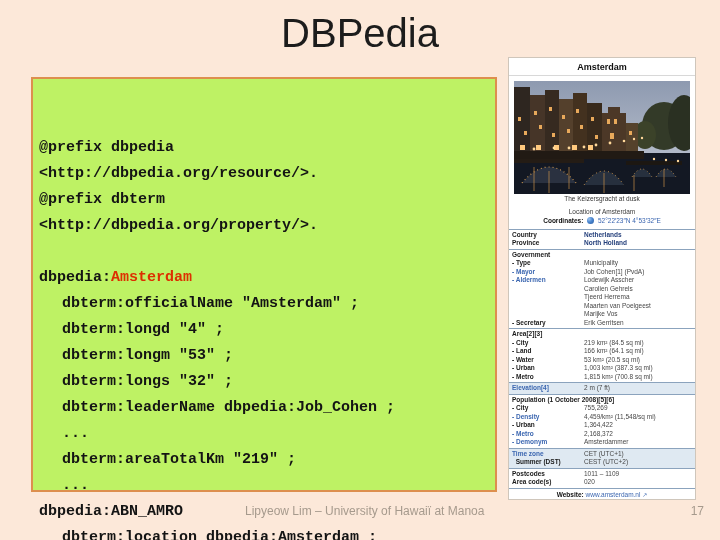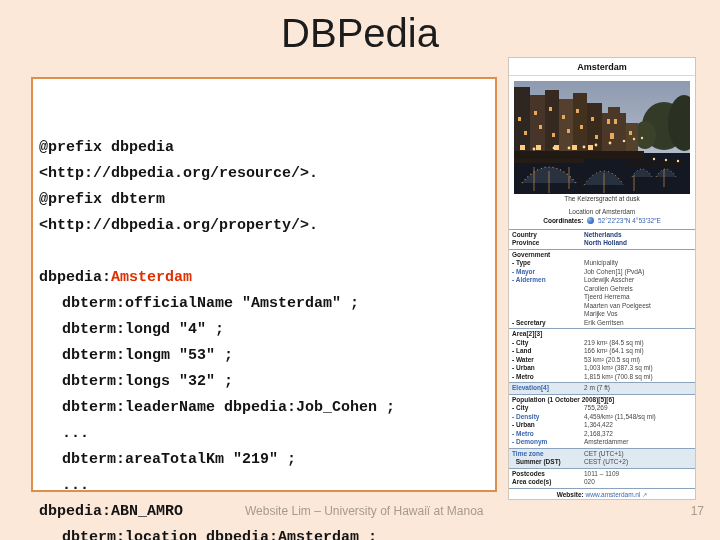--- a/index.html
+++ b/index.html
@@ -8,21 +8,21 @@
     background:#fce8d9;
     font-family:"Liberation Sans","DejaVu Sans",sans-serif;
   }
   .slide-title{
     position:absolute;top:11px;left:0;width:720px;text-align:center;
     font-size:40px;color:#1c1c1c;letter-spacing:0px;
   }
   
   .code-box{
     position:absolute;left:31px;top:77px;width:466px;height:415px;
-    background:#ffffff;border:2px solid #dd8f4e;box-sizing:border-box;
+    background:#bef264;border:2px solid #dd8f4e;box-sizing:border-box;
     padding:4px 0 0 6px;overflow:visible;
     font-family:"Liberation Mono","DejaVu Sans Mono",monospace;
     font-weight:bold;font-size:15px;line-height:26px;color:#141414;
     white-space:pre;
   }
   .code-line{height:26px;}
   .code-line.ind{padding-left:23px;}
   .red{color:#dd2f00;}
   
   .footer-credit{position:absolute;top:504px;left:245px;font-size:12px;color:#a69a8d;}
@@ -307,16 +307,16 @@
               <div>020</div>
             </span>
           </div>
         </div>
         <div class="ib-section">
           <div class="ib-website"><span class="site-label">Website: </span><span class="site-link">www.amsterdam.nl </span><span class="ext-icon">↗</span></div>
         </div>
       </div>
   </div>
 
-  <div class="footer-credit">Website Lim – University of Hawaiï at Manoa</div>
+  <div class="footer-credit">Lipyeow Lim – University of Hawaiï at Manoa</div>
   <div class="page-number">17</div>
 
 </div>
 
 </body></html>

